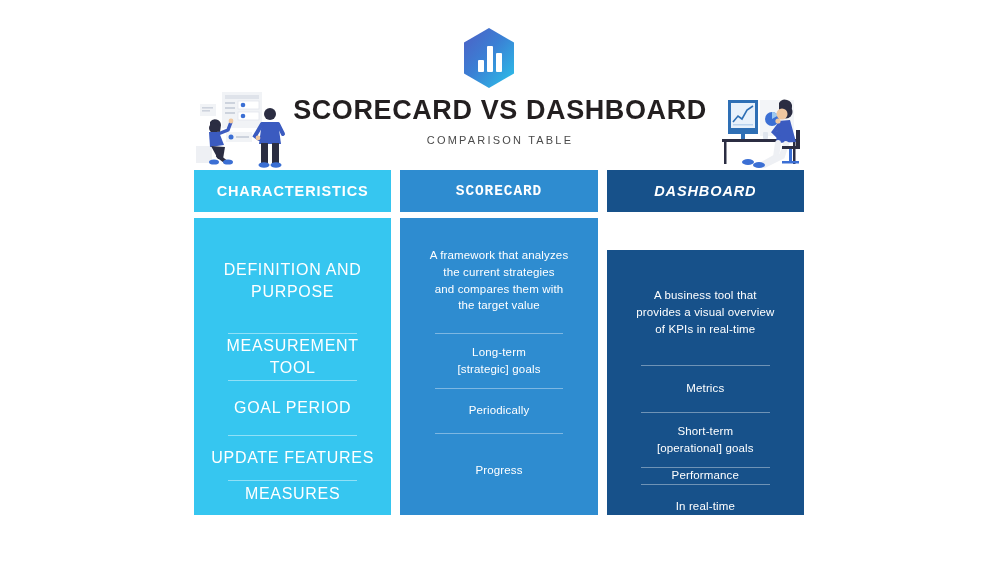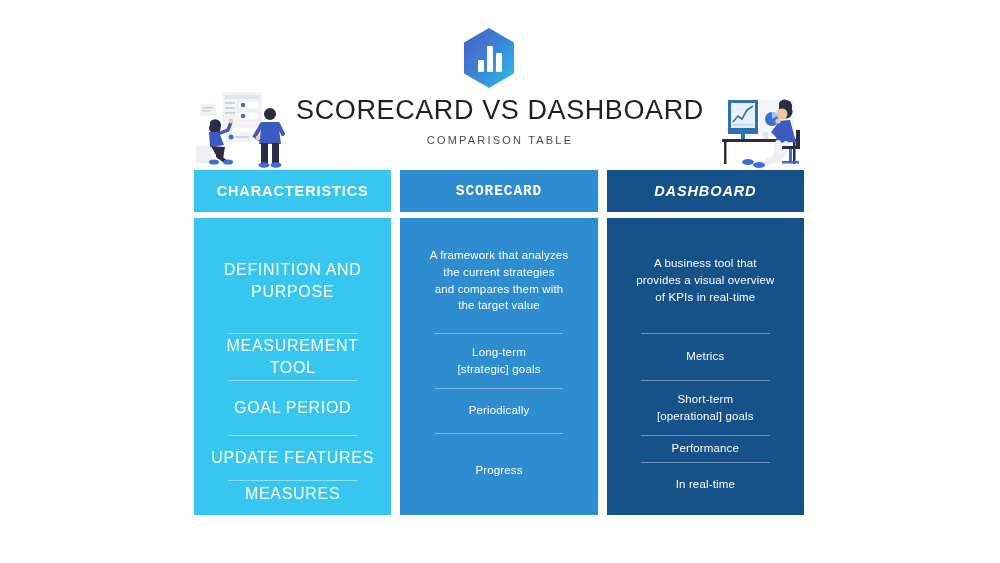--- a/index.html
+++ b/index.html
@@ -33,21 +33,21 @@
   .logo-wrap svg { display: block; }
 
   
   .title {
     position: absolute;
     left: 0;
     top: 96px;
     width: 1000px;
     text-align: center;
     font-size: 27px;
-    font-weight: normal;
+    font-weight: bold;
     letter-spacing: 0.6px;
     color: #231f20;
     line-height: 1.1;
   }
   .subtitle {
     position: absolute;
     left: 0;
     top: 134px;
     width: 1000px;
     text-align: center;
@@ -109,21 +109,21 @@
   }
   .body-col {
     flex: 1 1 0;
     display: flex;
     flex-direction: column;
     padding: 10px 14px 8px 14px;
     box-sizing: border-box;
   }
   .col-characteristics { background: #36c6f0; }
   .col-scorecard       { background: #2e8cd0; }
-  .col-dashboard       { background: #17518a; }
+  .col-dashboard       { background: #17518a; margin-top: 32px; }
 
   .cell {
     display: flex;
     align-items: center;
     justify-content: center;
     text-align: center;
     color: #ffffff;
     position: relative;
     box-sizing: border-box;
   }

